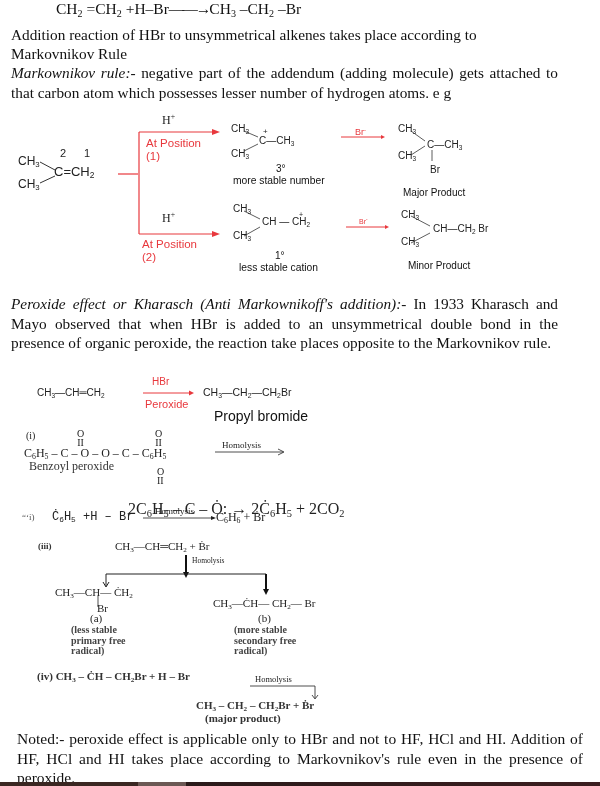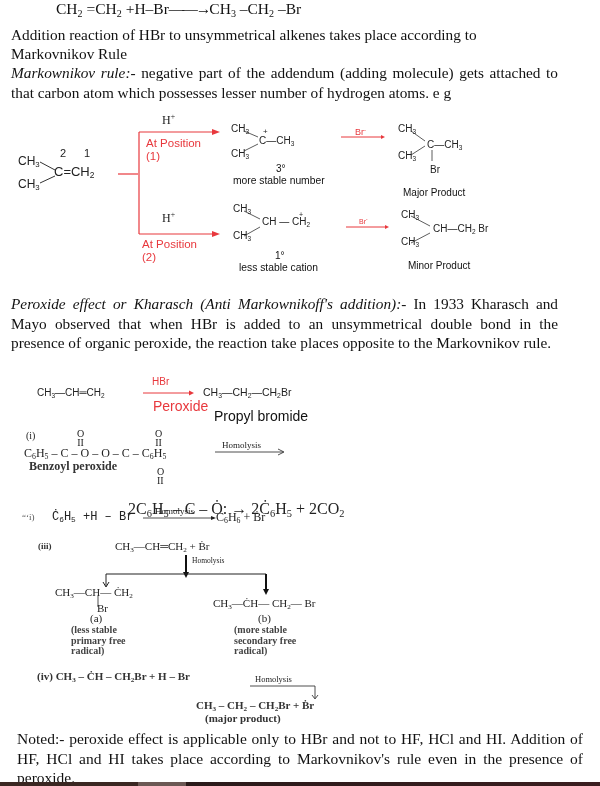--- a/index.html
+++ b/index.html
@@ -112,37 +112,37 @@
   <i>Peroxide effect or Kharasch (Anti Markownikoff's addition):-</i><span> In 1933 Kharasch and Mayo observed that when HBr is added to an unsymmetrical double bond in the presence of organic peroxide, the reaction take places opposite to the Markovnikov rule.</span>
 </div>
 
 <div>
   <div class="abs chem" style="left:37px; top:387px; font-size:10px;">CH<sub>3</sub>—CH═CH<sub>2</sub></div>
   <div class="abs sans red" style="left:152px; top:376px; font-size:10px;">HBr</div>
   <svg width="600" height="786" style="left:0;top:0;">
     <line x1="143" y1="393" x2="190" y2="393" stroke="#e8383d" stroke-width="1"></line>
     <polygon points="189,390.5 194,393 189,395.5" fill="#e8383d"></polygon>
   </svg>
-  <div class="abs sans red" style="left:145px; top:398px; font-size:14px;margin-left:8px;">Peroxide</div>
+  <div class="abs sans red" style="left:145px; top:398px; font-size:11px;">Peroxide</div>
   <div class="abs chem" style="left:203px; top:386px; font-size:10.5px;">CH<sub>3</sub>—CH<sub>2</sub>—CH<sub>2</sub>Br</div>
   <div class="abs sans" style="left:214px; top:408px; font-size:14px;">Propyl bromide</div>
 </div>
 
 <div>
 
   <div class="abs chemserif" style="left:26px; top:430px; font-size:10px;">(i)</div>
   <div class="abs chemserif" style="left:77px; top:429px; font-size:10px; line-height:9px; text-align:center;">O<br>II</div>
   <div class="abs chemserif" style="left:155px; top:429px; font-size:10px; line-height:9px; text-align:center;">O<br>II</div>
   <div class="abs chemserif" style="left:24px; top:446px; font-size:12px;">C<sub>6</sub>H<sub>5</sub> – C – O – O – C – C<sub>6</sub>H<sub>5</sub></div>
   <div class="abs chemserif" style="left:222px; top:440px; font-size:9px;">Homolysis</div>
   <svg width="600" height="786" style="left:0;top:0;">
     <line x1="215" y1="452" x2="283" y2="452" stroke="#222" stroke-width="0.8"></line>
     <polyline points="278,449 284,452 278,455" fill="none" stroke="#222" stroke-width="0.8"></polyline>
   </svg>
-  <div class="abs chemserif" style="left:29px; top:459px; font-size:12px; font-weight:bold; color:#333;">Benzoyl peroxide</div>
+  <div class="abs chemserif" style="left:29px; top:459px; font-size:12px; font-weight:normal; color:#333;">Benzoyl peroxide</div>
   <div class="abs chemserif" style="left:157px; top:467px; font-size:10px; line-height:9px;">O<br>II</div>
   <div class="abs chemserif" style="left:128px; top:500px; font-size:16px;">2C<sub>6</sub>H<sub>5</sub> – C – Ȯ: → 2Ċ<sub>6</sub>H<sub>5</sub> + 2CO<sub>2</sub></div>
 
   <div class="abs chemserif" style="left:22px; top:512px; font-size:9px; color:#555;">“‘i)</div>
   <div class="abs chemserif" style="left:52px; top:510px; font-size:12px;font-family:Liberation Mono, monospace;">Ċ<sub>6</sub>H<sub>5</sub> +H – Br</div>
   <div class="abs chemserif" style="left:155px; top:506px; font-size:9px;">Homolysis</div>
   <svg width="600" height="786" style="left:0;top:0;">
     <line x1="143" y1="518" x2="214" y2="518" stroke="#222" stroke-width="0.8"></line>
     <polygon points="211,516 216,518 211,520" fill="#222"></polygon>
   </svg>

